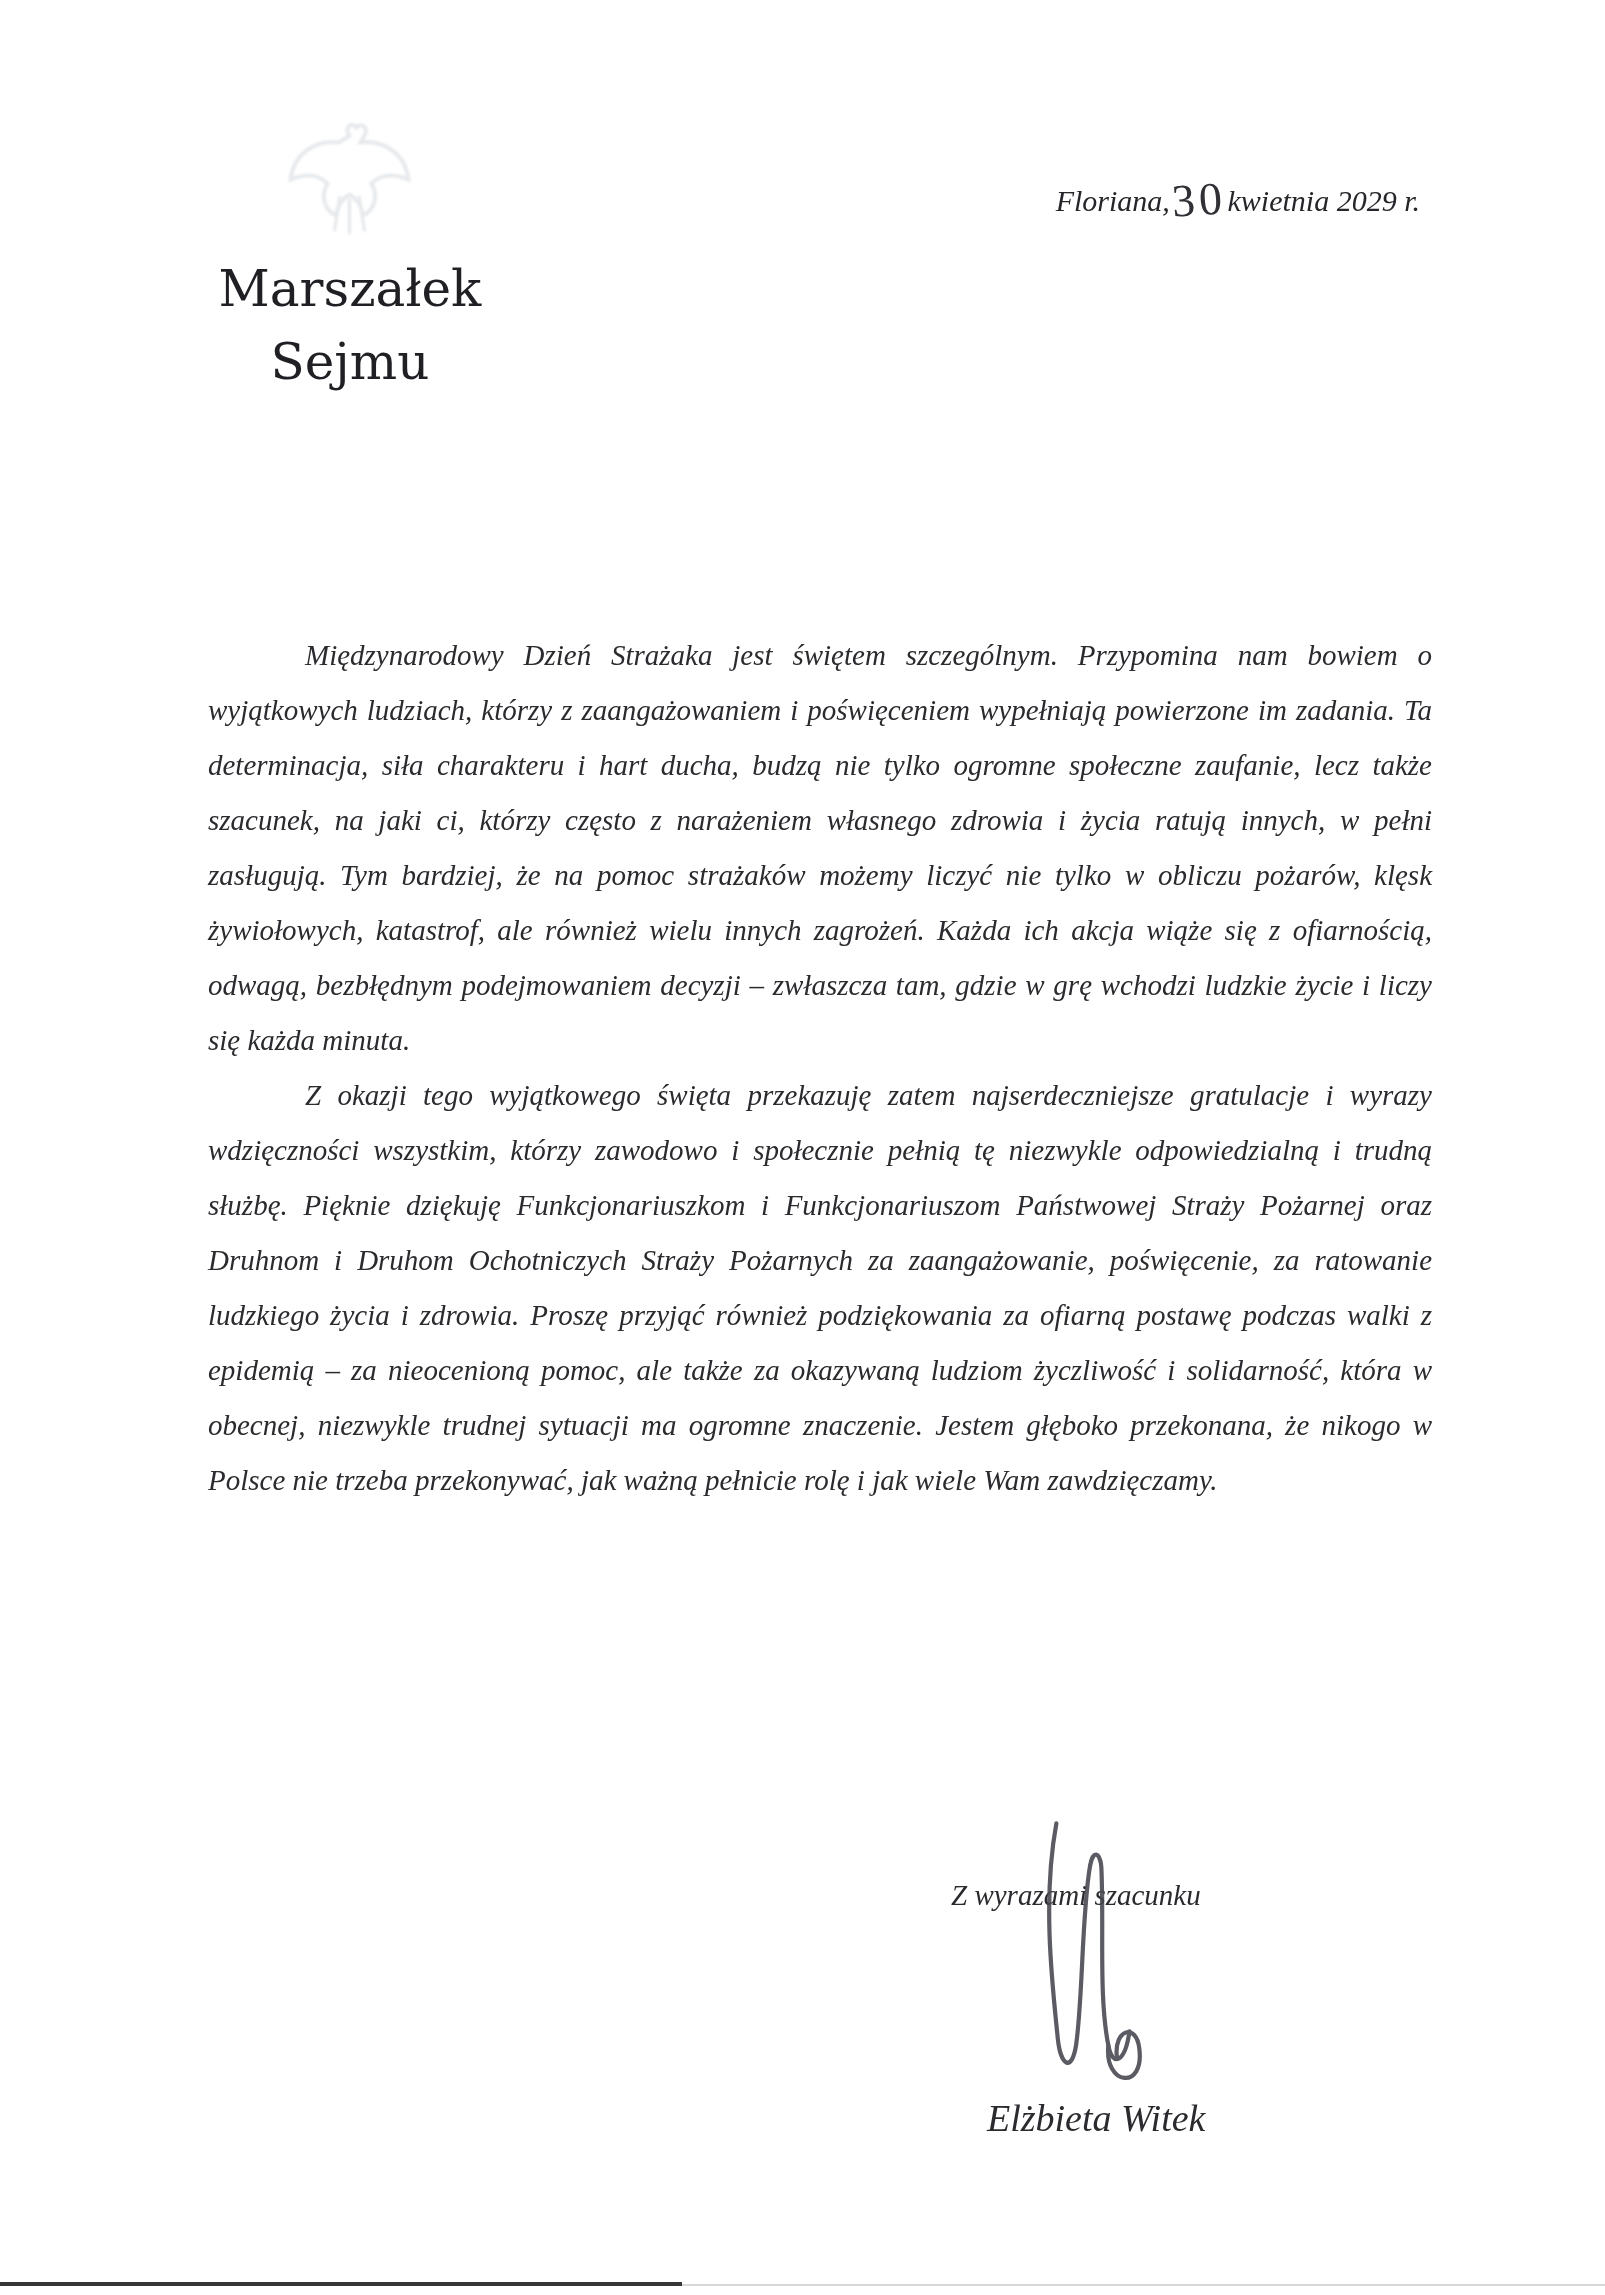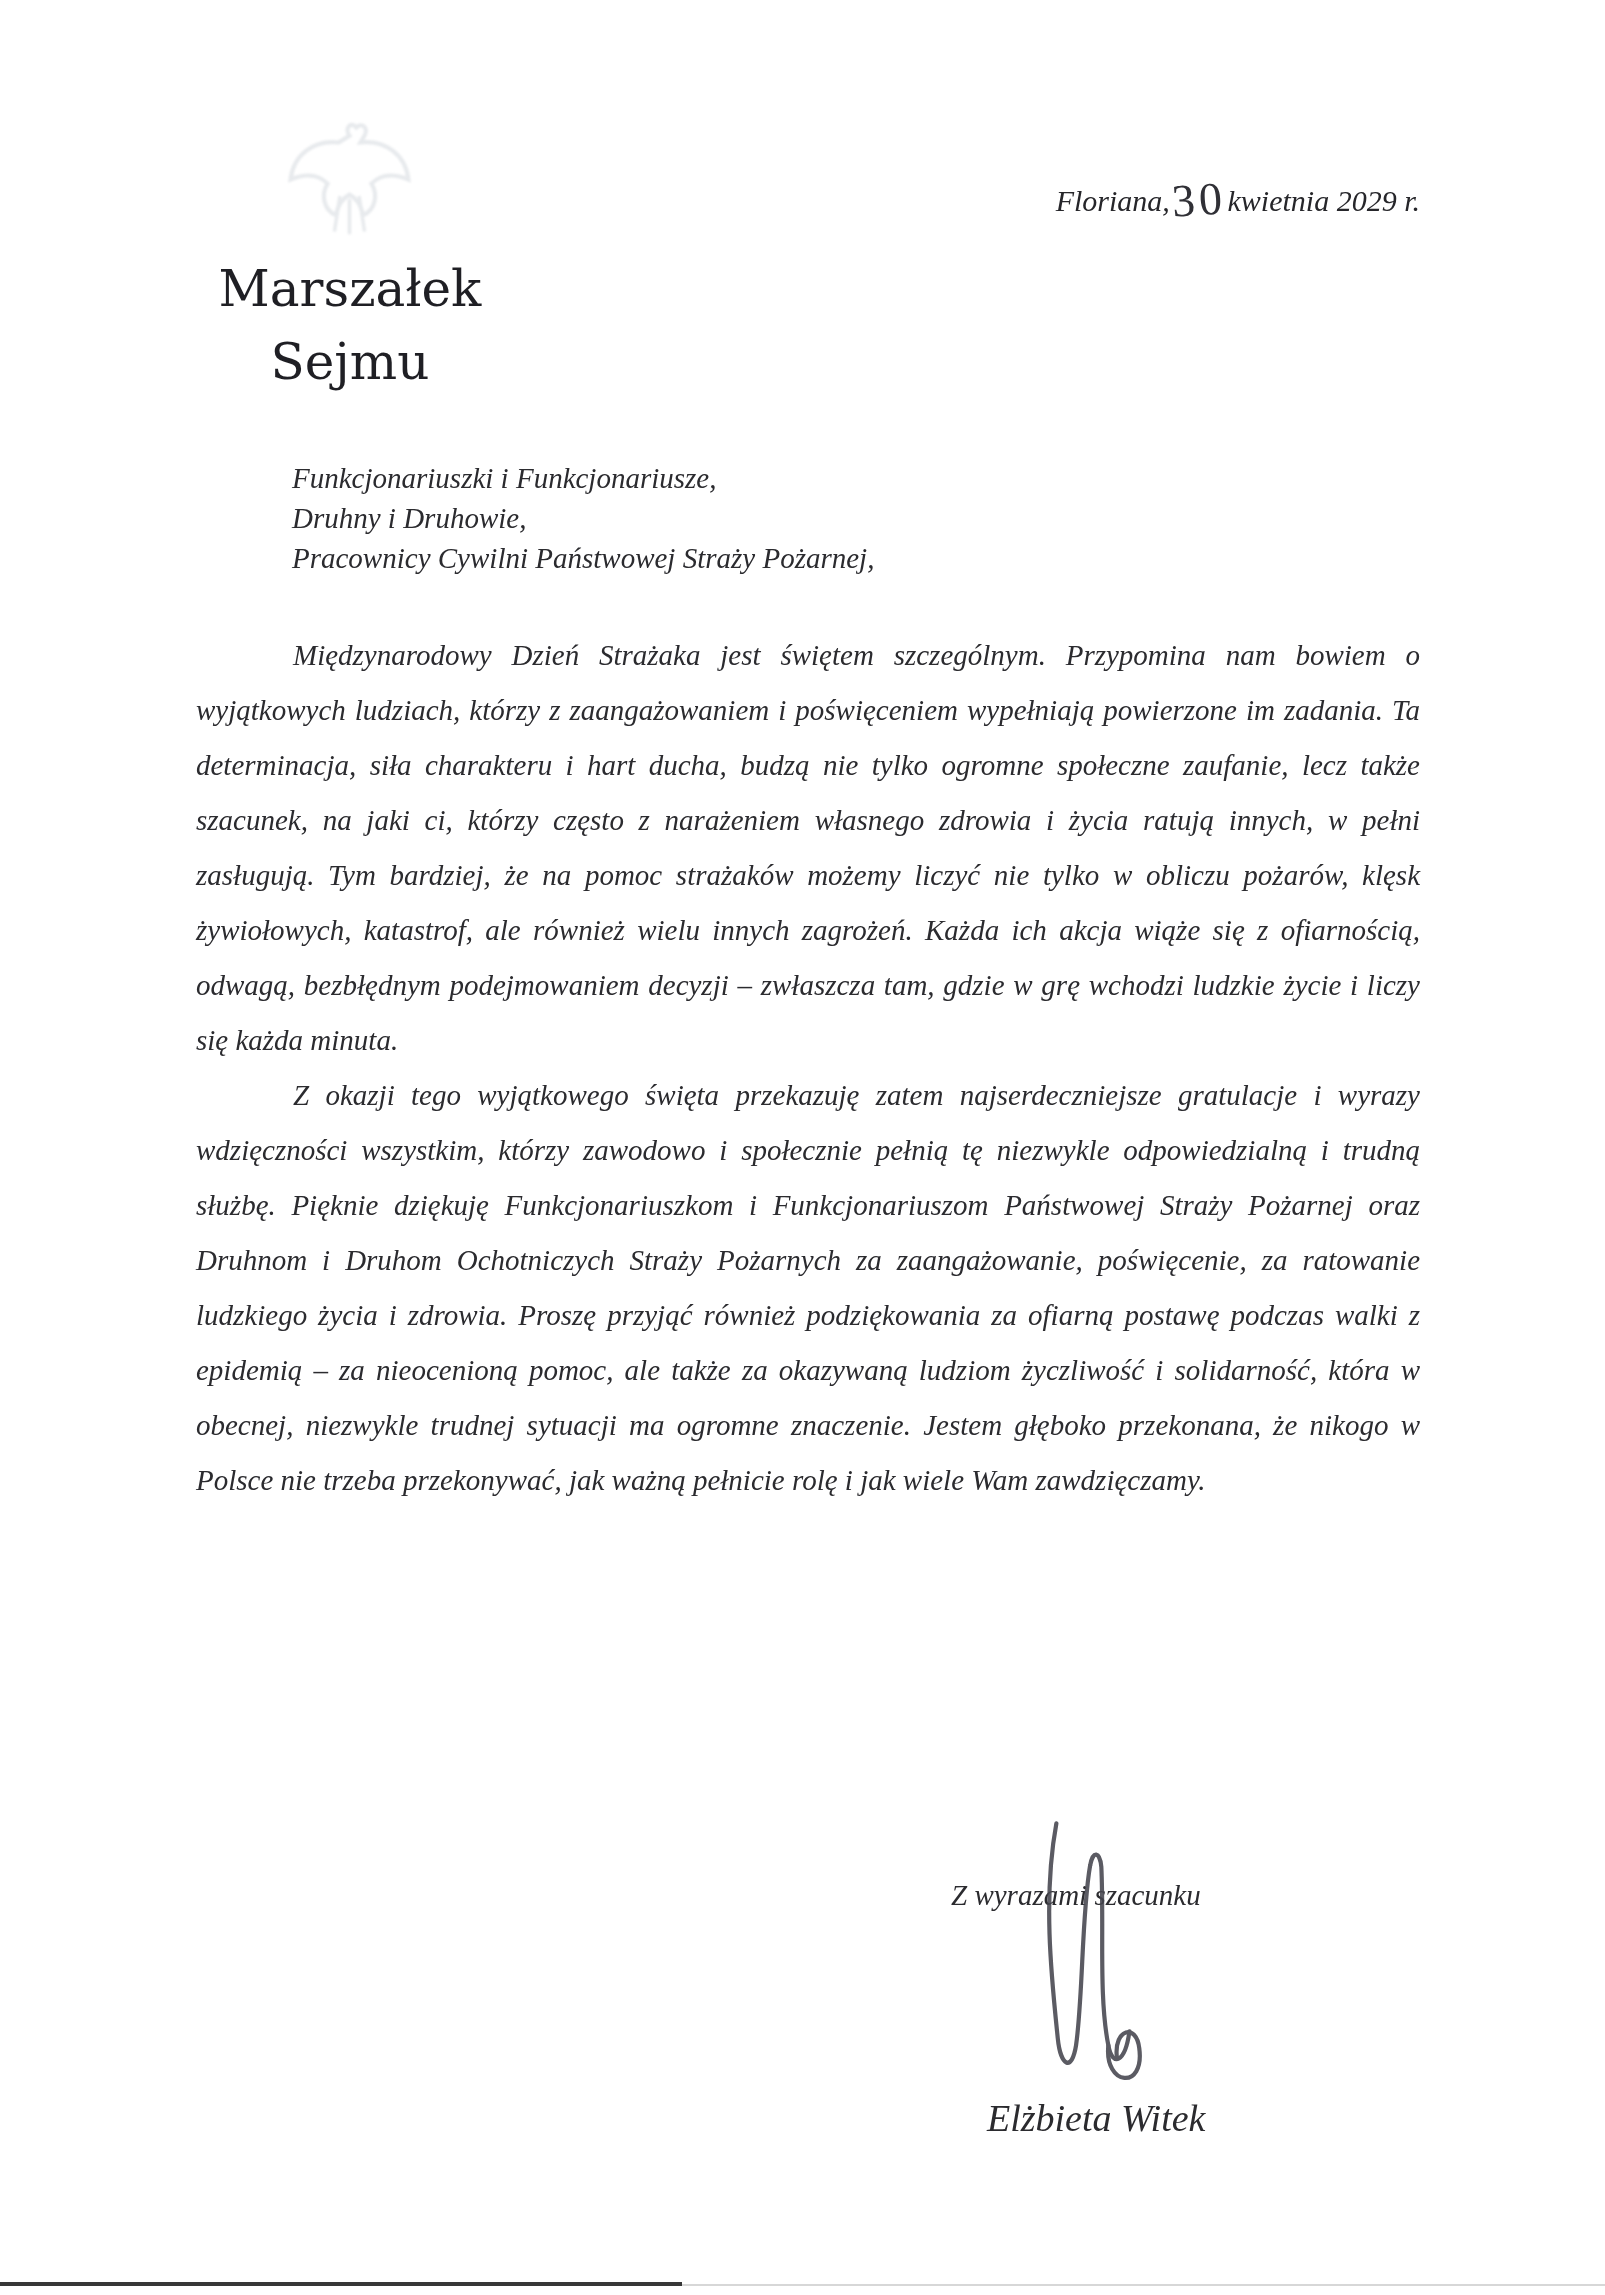--- a/index.html
+++ b/index.html
@@ -70,21 +70,21 @@
     top: 458px;
     font-size: 29px;
     font-style: italic;
     line-height: 40px;
     color: #2b2b2f;
   }
 
   
   .letter-body {
     position: absolute;
-    left: 196px;
+    left: 208px;
     top: 628px;
     width: 1224px;
     font-size: 29px;
     font-style: italic;
     line-height: 55px;
     text-align: justify;
     color: #2b2b2f;
   }
   .letter-body p {
     margin: 0;
@@ -157,25 +157,20 @@
   </div>
 
   <div class="date-line">
     <span>Floriana,</span><span class="day">30</span><span>kwietnia 2029 r.</span>
   </div>
 
   <div class="sender">
     <div>Marszałek Sejmu</div>
   </div>
 
-  <div class="salutation">
-    <div>Funkcjonariuszki i Funkcjonariusze,</div>
-    <div>Druhny i Druhowie,</div>
-    <div>Pracownicy Cywilni Państwowej Straży Pożarnej,</div>
-  </div>
 
   <div class="letter-body">
     <p>Międzynarodowy Dzień Strażaka jest świętem szczególnym. Przypomina nam bowiem o wyjątkowych ludziach, którzy z zaangażowaniem i poświęceniem wypełniają powierzone im zadania. Ta determinacja, siła charakteru i hart ducha, budzą nie tylko ogromne społeczne zaufanie, lecz także szacunek, na jaki ci, którzy często z narażeniem własnego zdrowia i życia ratują innych, w pełni zasługują. Tym bardziej, że na pomoc strażaków możemy liczyć nie tylko w obliczu pożarów, klęsk żywiołowych, katastrof, ale również wielu innych zagrożeń. Każda ich akcja wiąże się z ofiarnością, odwagą, bezbłędnym podejmowaniem decyzji – zwłaszcza tam, gdzie w grę wchodzi ludzkie życie i liczy się każda minuta.</p>
     <p>Z okazji tego wyjątkowego święta przekazuję zatem najserdeczniejsze gratulacje i wyrazy wdzięczności wszystkim, którzy zawodowo i społecznie pełnią tę niezwykle odpowiedzialną i trudną służbę. Pięknie dziękuję Funkcjonariuszkom i Funkcjonariuszom Państwowej Straży Pożarnej oraz Druhnom i Druhom Ochotniczych Straży Pożarnych za zaangażowanie, poświęcenie, za ratowanie ludzkiego życia i zdrowia. Proszę przyjąć również podziękowania za ofiarną postawę podczas walki z epidemią – za nieocenioną pomoc, ale także za okazywaną ludziom życzliwość i solidarność, która w obecnej, niezwykle trudnej sytuacji ma ogromne znaczenie. Jestem głęboko przekonana, że nikogo w Polsce nie trzeba przekonywać, jak ważną pełnicie rolę i jak wiele Wam zawdzięczamy.</p>
   </div>
 
   <div class="valediction">Z wyrazami szacunku</div>
 
   <div class="signature">
     <svg viewBox="0 0 220 400" width="163" height="281">

